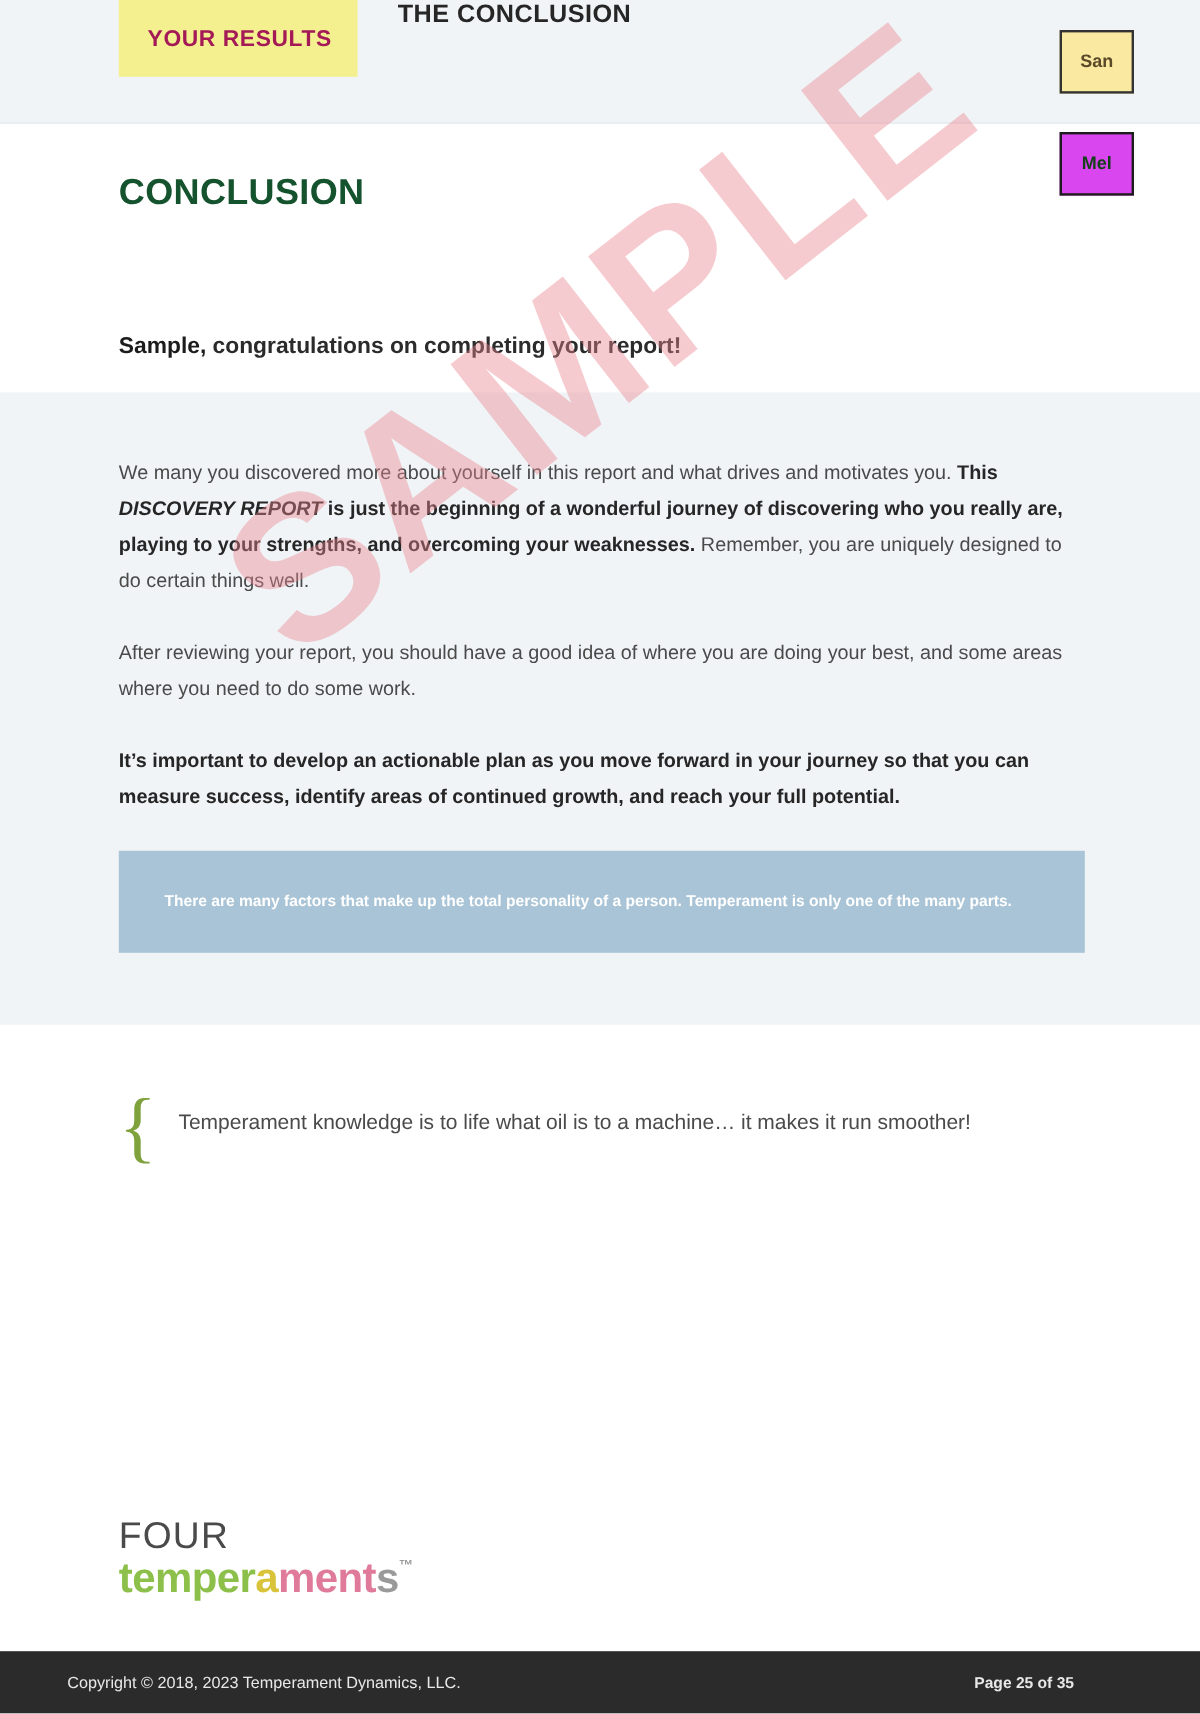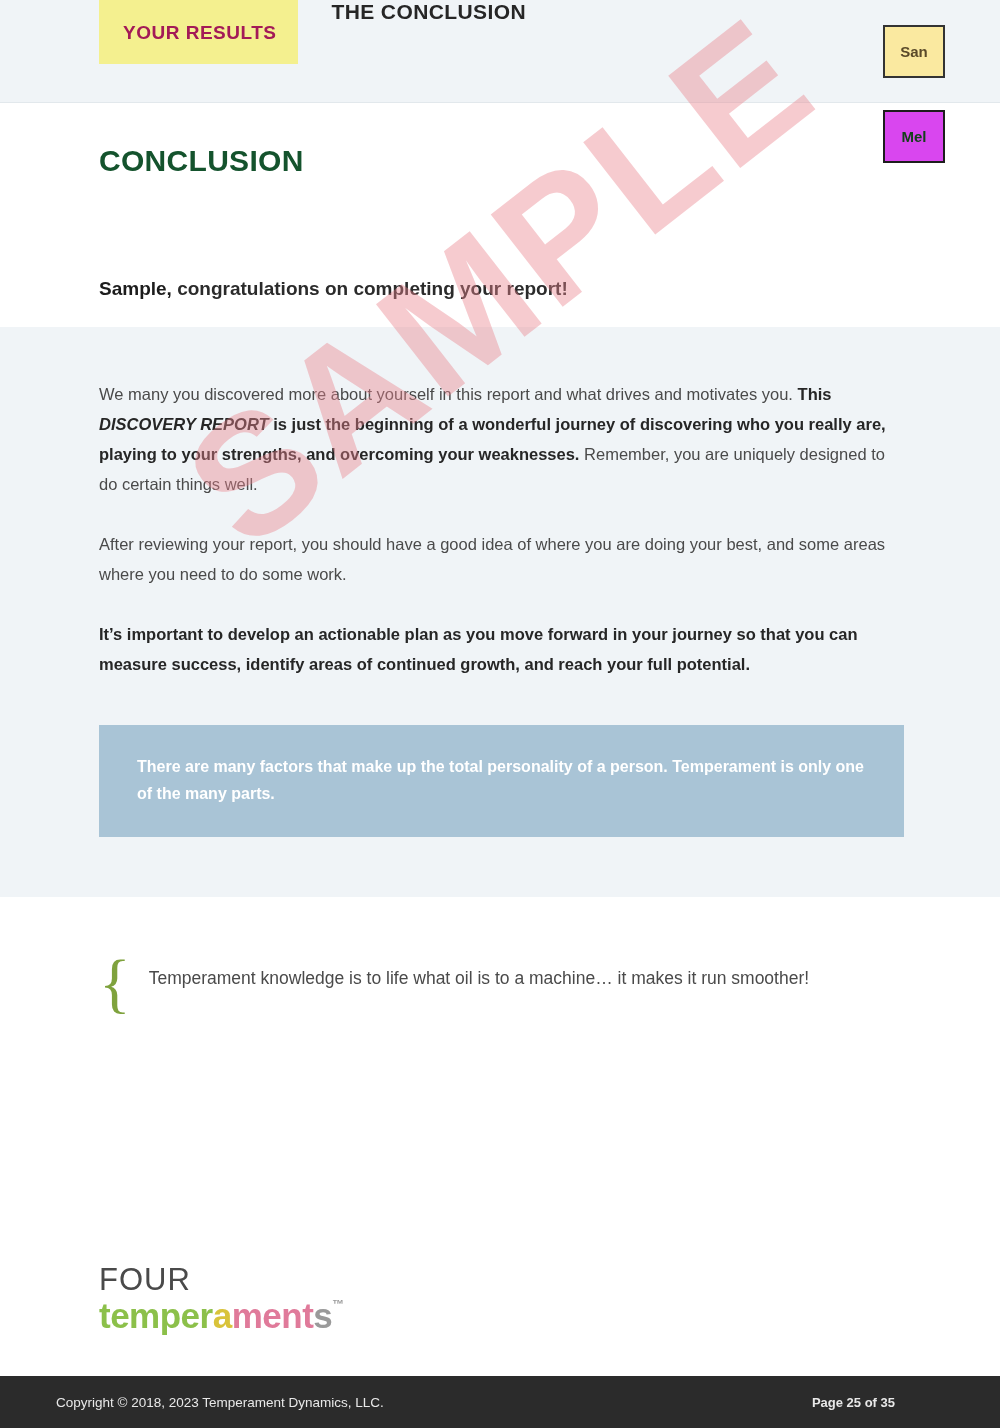--- a/index.html
+++ b/index.html
@@ -91,25 +91,25 @@
     font-size: 16.5px;
     line-height: 30px;
     color: #4a4a4a;
     max-width: 800px;
   }
   .grey-band p:last-of-type { margin-bottom: 0; }
   .grey-band b { color: #262626; }
   .grey-band i { font-style: italic; }
 
   .callout {
-    margin-top: 46px;
+    margin-top: 30px;
     background: #a9c4d6;
     color: #ffffff;
     font-weight: bold;
-    font-size: 16px;
+    font-size: 13px;
     line-height: 27px;
     padding: 28px 38px 30px 38px;
     width: 805px;
   }
 
   .quote-wrap {
     display: flex;
     margin: 58px 0 0 99px;
     width: 805px;
   }

